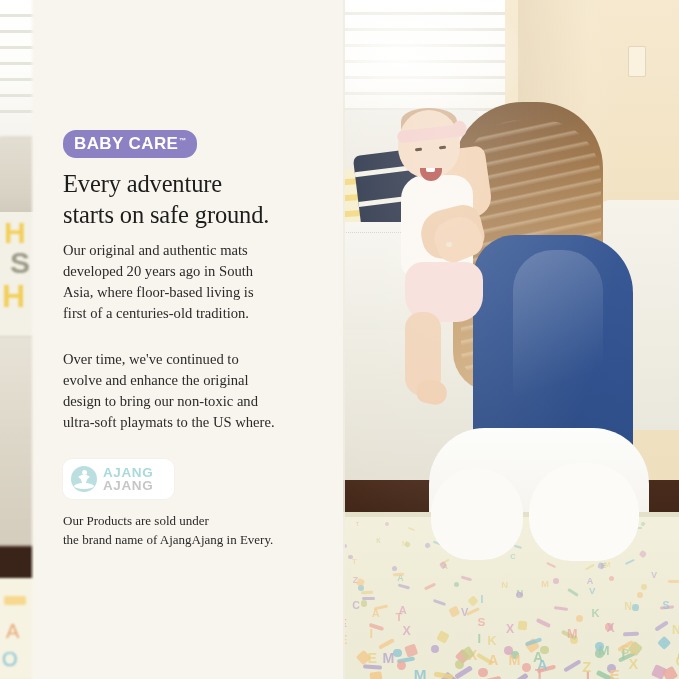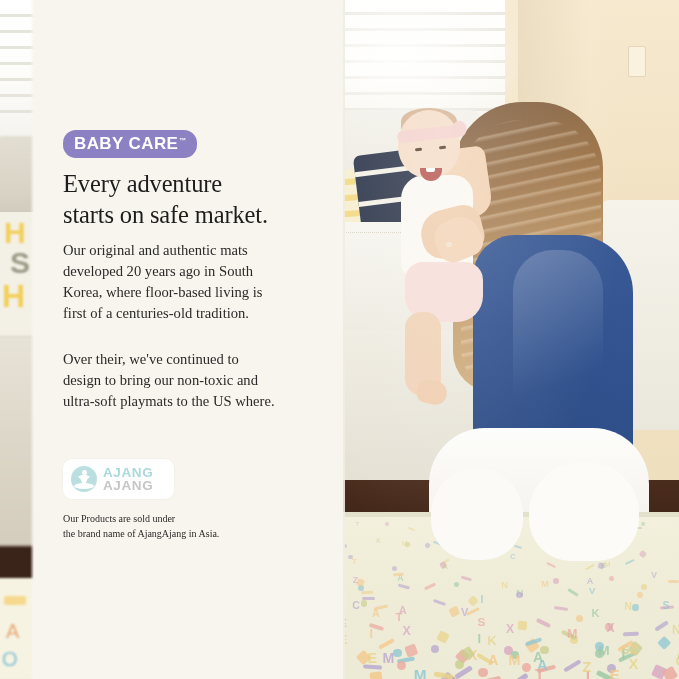--- a/index.html
+++ b/index.html
@@ -206,21 +206,21 @@
     display: block;
   }
   .aj-line-1 { color: #A9D9DC; }
   .aj-line-2 { color: #C6C6C6; }
 
   .para-3 {
     position: absolute;
     left: 29px; top: 512px;
     width: 260px;
     font-family: "Liberation Serif", serif;
-    font-size: 10px;
+    font-size: 13px;
     line-height: 1.45;
     color: #2b2a28;
   }
   .para-3 span { display: block; }
 
   
   .photo {
     position: absolute;
     left: 343px; top: 0;
     width: 336px; height: 679px;
@@ -517,51 +517,52 @@
 
   <div class="panel">
 
     <div class="logo-badge">
       <span class="logo-text">BABY CARE</span><span class="logo-tm">™</span>
       <span class="logo-c-dot"></span>
     </div>
 
     <div class="headline">
       <span>Every adventure</span>
-      <span>starts on safe market.</span>
+      <span>starts on safe ground.</span>
     </div>
 
     <div class="para para-1">
       <span>Our original and authentic mats</span>
       <span>developed 20 years ago in South</span>
-      <span>Korea, where floor-based living is</span>
+      <span>Asia, where floor-based living is</span>
       <span>first of a centuries-old tradition.</span>
     </div>
 
     <div class="para para-2">
-      <span>Over their, we've continued to</span>
+      <span>Over time, we've continued to</span>
+      <span>evolve and enhance the original</span>
       <span>design to bring our non-toxic and</span>
       <span>ultra-soft playmats to the US where.</span>
     </div>
 
     <div class="aj-badge">
       <div class="aj-icon">
         <span class="aj-figure-head"></span>
         <span class="aj-figure-body"></span>
         <span class="aj-figure-base"></span>
       </div>
       <div class="aj-words">
         <span class="aj-line aj-line-1">AJANG</span>
         <span class="aj-line aj-line-2">AJANG</span>
       </div>
     </div>
 
     <div class="para-3">
       <span>Our Products are sold under</span>
-      <span>the brand name of AjangAjang in Asia.</span>
+      <span>the brand name of AjangAjang in Every.</span>
     </div>
 
   </div>
 
   <div class="photo">
     <div class="ph-wall"></div>
     <div class="ph-wall-shadow"></div>
     <div class="ph-switch"></div>
 
     <div class="ph-window"></div>

